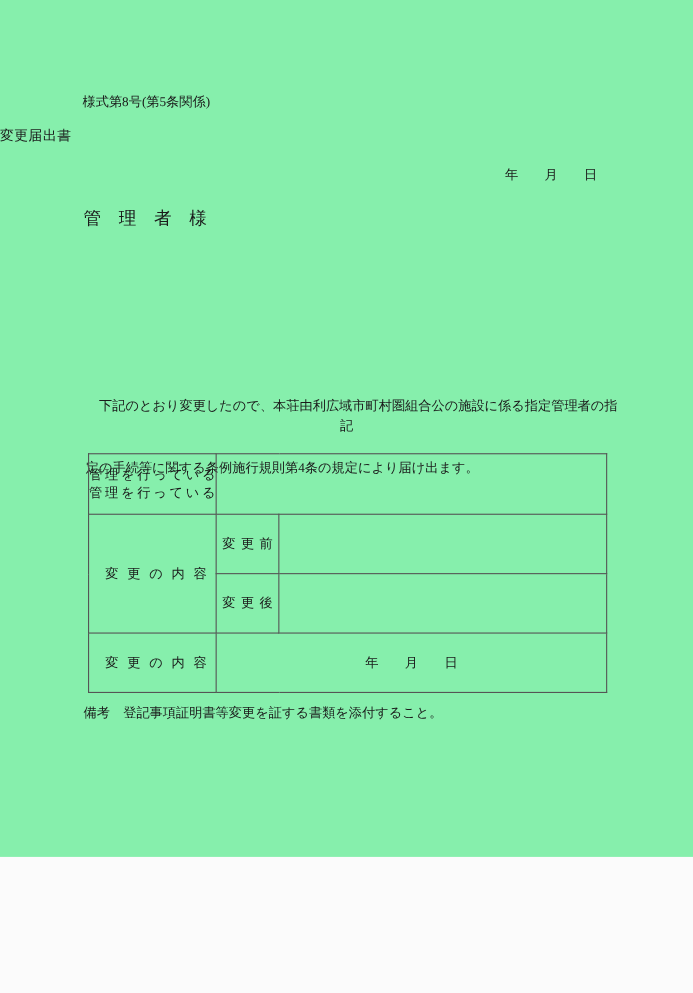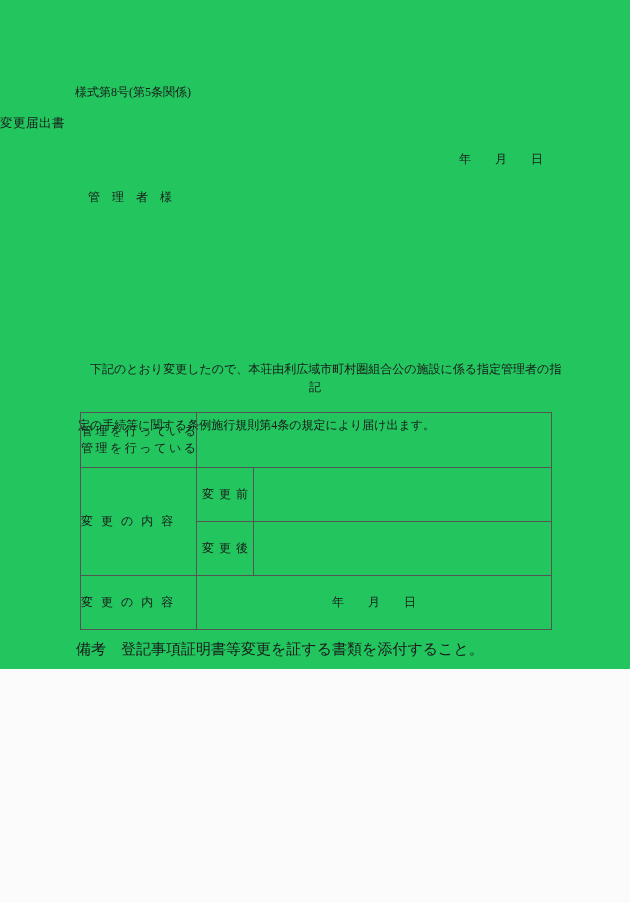--- a/index.html
+++ b/index.html
@@ -3,22 +3,22 @@
 <meta charset="utf-8">
 <style>
   html, body {
     margin: 0;
     padding: 0;
     background: #fbfbfb;
   }
   .page {
     position: relative;
     width: 630px;
-    height: 669px;
-    background: #22c55e;
+    height: 779px;
+    background: #86efac;
     font-family: "Liberation Serif", "DejaVu Serif", serif;
     color: #1a1a1a;
     overflow: hidden;
   }
   .form-number {
     position: absolute;
     left: 75px;
     top: 84px;
     font-size: 12px;
     white-space: pre;
@@ -33,23 +33,23 @@
   }
   .date-line {
     position: absolute;
     right: 87px;
     top: 151px;
     font-size: 12px;
     white-space: pre;
   }
   .addressee {
     position: absolute;
-    left: 88px;
+    left: 76px;
     top: 189px;
-    font-size: 12px;
+    font-size: 16px;
     white-space: pre;
   }
   .applicant {
     position: absolute;
     right: 210px;
     top: 231px;
     text-align: right;
     font-size: 11px;
     line-height: 19.4px;
     white-space: pre;
@@ -90,37 +90,37 @@
   tr.r1 { height: 55px; padding-left: 40px; }
   tr.r2, tr.r3, tr.r4 { height: 54px; }
   .label-cell { padding: 0 4px; }
   .justify-cell div {
     text-align: justify;
     text-align-last: justify;
     line-height: 17px;
   }
   .spaced {
     letter-spacing: 8px;
-    text-align: left;
+    text-align: right;
   }
   .sub-label {
     text-align: center;
     letter-spacing: 5px;
     text-indent: 5px;
     padding: 0 2px;
   }
   .date-value {
     text-align: center;
     white-space: pre;
   }
   .note {
     position: absolute;
     left: 76px;
     top: 640px;
-    font-size: 15px;
+    font-size: 12px;
     white-space: pre;
   }
 </style>
 </head>
 <body>
 
 <div class="page">
 
   <div class="form-number">様式第8号(第5条関係)</div>
 

